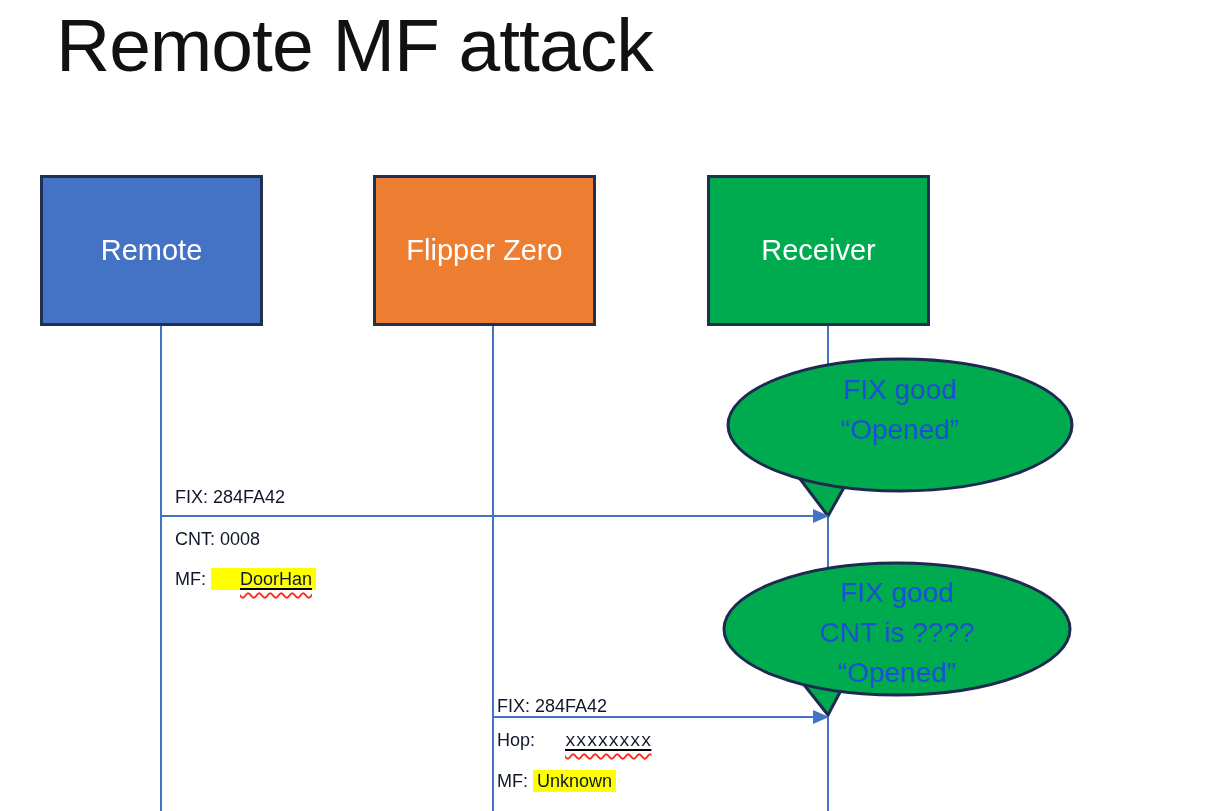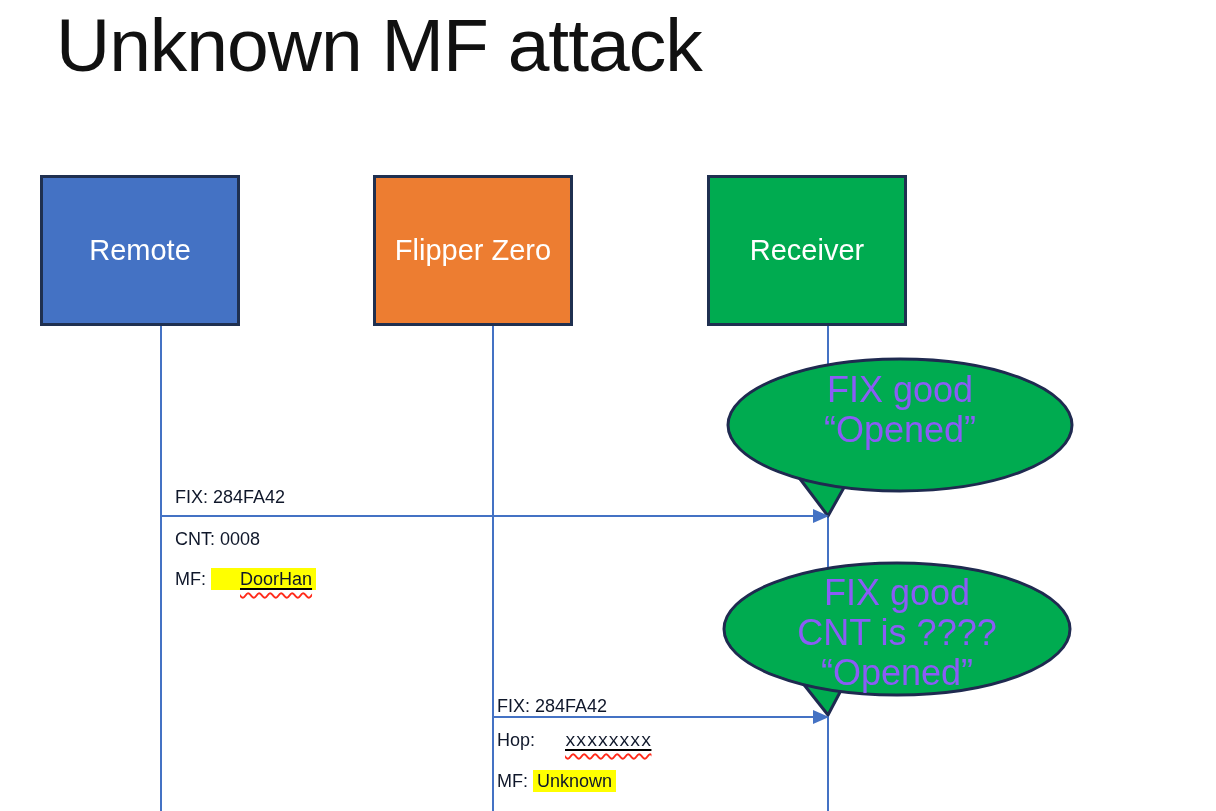--- a/index.html
+++ b/index.html
@@ -6,21 +6,21 @@
   .slide{
     position:relative;width:1216px;height:811px;background:#fff;overflow:hidden;
     font-family:"Liberation Sans",sans-serif;
   }
   .slide-title{
     position:absolute;left:56px;top:2px;margin:0;
     font-size:75px;font-weight:300;letter-spacing:-1px;color:#111;
     white-space:nowrap;
   }
   .actor{
-    position:absolute;top:175px;width:200px;height:151px;
+    position:absolute;top:175px;width:223px;height:151px;
     border:3px solid #000000;box-sizing:border-box;
     display:flex;align-items:center;justify-content:center;
   }
   .actor span{color:#fff;font-size:29px;}
   .actor-remote{left:40px;}
   .actor-flipper{left:373px;text-align:center;}
   .actor-receiver{left:707px;}
   .overlay{position:absolute;left:0;top:0;}
   .msg{position:absolute;color:#0f172a;font-size:18px;white-space:nowrap;}
   .msg div{line-height:40px;}
@@ -34,31 +34,31 @@
     text-decoration-color:#FF2A1A;text-decoration-thickness:2px;
     text-underline-offset:7px;
   }
   .usolid{
     text-decoration-line:underline;text-decoration-style:solid;
     text-decoration-color:#000;text-decoration-thickness:2px;
     text-underline-offset:3px;
     margin-left:25px;
   }
   .bubble-text{
-    position:absolute;text-align:center;color:#8b5cf6;font-size:36px;line-height:40px;
+    position:absolute;text-align:center;color:#1d4ed8;font-size:28px;line-height:40px;
   }
   .bubble-text-1{left:728px;top:370px;width:344px;}
   .bubble-text-2{left:724px;top:573px;width:346px;}
 </style>
 </head>
 <body>
 
 <div class="slide">
 
-  <h1 class="slide-title">Unknown MF attack</h1>
+  <h1 class="slide-title">Remote MF attack</h1>
 
   <div class="actor actor-remote" style="background-color: rgb(68, 114, 196); border-color: rgb(31, 48, 80);">
     <span>Remote</span>
   </div>
   <div class="actor actor-flipper" style="background-color: rgb(237, 125, 49); border-color: rgb(31, 48, 80);">
     <span>Flipper Zero</span>
   </div>
   <div class="actor actor-receiver" style="background-color: rgb(0, 171, 80); border-color: rgb(31, 48, 80); text-align: right;">
     <span>Receiver</span>
   </div>

